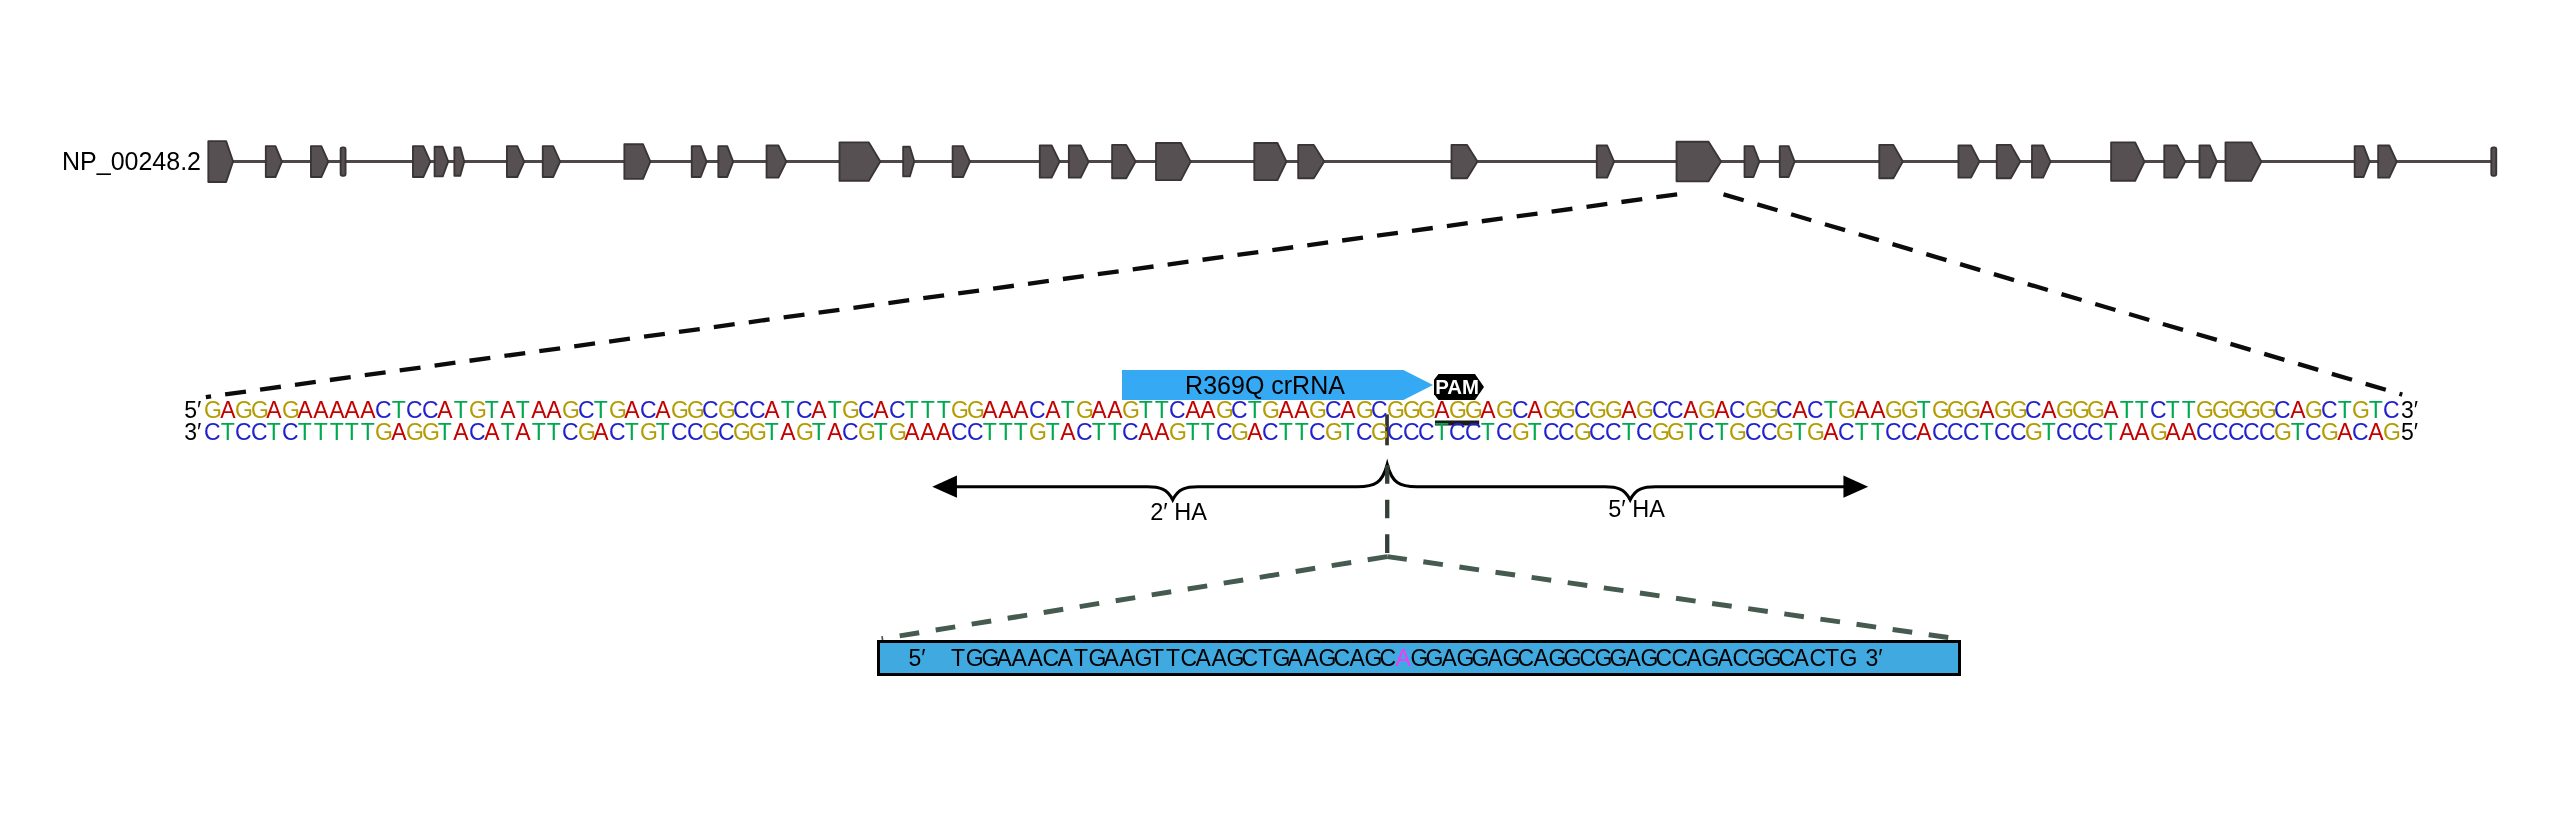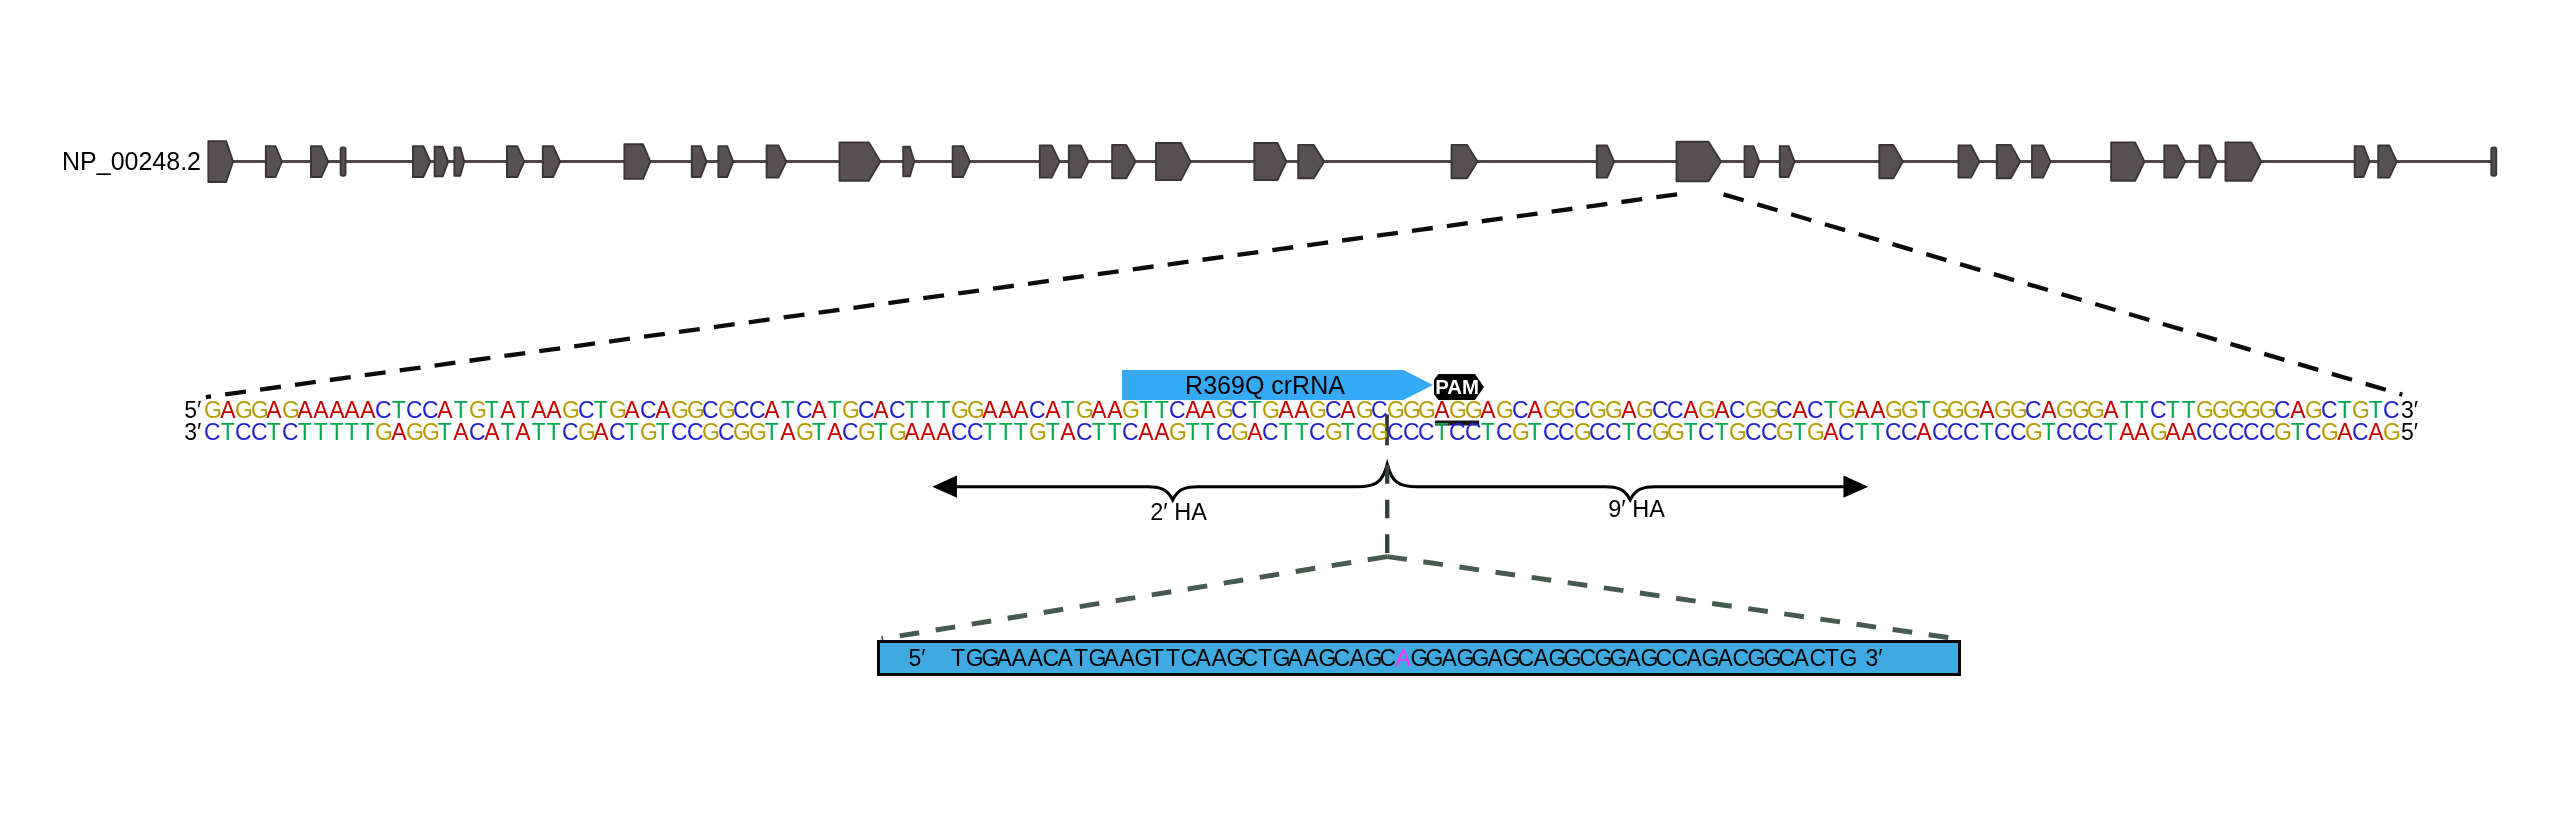--- a/index.html
+++ b/index.html
@@ -387,21 +387,21 @@
       <span class="nt" style="left: 2305px; width: 15.6px; color: rgb(34, 34, 204);">C</span>
       <span class="nt" style="left: 2321px; width: 15.6px; color: rgb(179, 155, 0);">G</span>
       <span class="nt" style="left: 2337px; width: 15.6px; color: rgb(196, 0, 0);">A</span>
       <span class="nt" style="left: 2352px; width: 15.6px; color: rgb(34, 34, 204);">C</span>
       <span class="nt" style="left: 2368px; width: 15.6px; color: rgb(196, 0, 0);">A</span>
       <span class="nt" style="left: 2383px; width: 15.6px; color: rgb(179, 155, 0);">G</span>
       <span class="end-label" style="left: 2401px; width: 28.4px; text-align: left;">5′</span>
     </div>
 
   <div class="ha-label" id="ha-left" style="left:1129px;top:499px">2′ HA</div>
-  <div class="ha-label" id="ha-right" style="left:1587px;top:496px">9′ HA</div>
+  <div class="ha-label" id="ha-right" style="left:1587px;top:496px">5′ HA</div>
 
   <div class="donor-box" id="donor-box" style="background: rgb(63, 169, 224);">
     <span class="donor-label" id="donor-left" style="margin-left:28.4px">5′</span>
     <span class="donor-seq" id="donor-seq" style="margin-left: 25px; width: 905px;">
         <span class="nt" style="left: 0px; width: 15.3px; top: 0px; line-height: 25px; color: rgb(0, 0, 0);">T</span>
         <span class="nt" style="left: 15.3px; width: 15.3px; top: 0px; line-height: 25px; color: rgb(0, 0, 0);">G</span>
         <span class="nt" style="left: 31px; width: 15.3px; top: 0px; line-height: 25px; color: rgb(0, 0, 0);">G</span>
         <span class="nt" style="left: 46px; width: 15.3px; top: 0px; line-height: 25px; color: rgb(0, 0, 0);">A</span>
         <span class="nt" style="left: 61px; width: 15.3px; top: 0px; line-height: 25px; color: rgb(0, 0, 0);">A</span>
         <span class="nt" style="left: 77px; width: 15.3px; top: 0px; line-height: 25px; color: rgb(0, 0, 0);">A</span>

